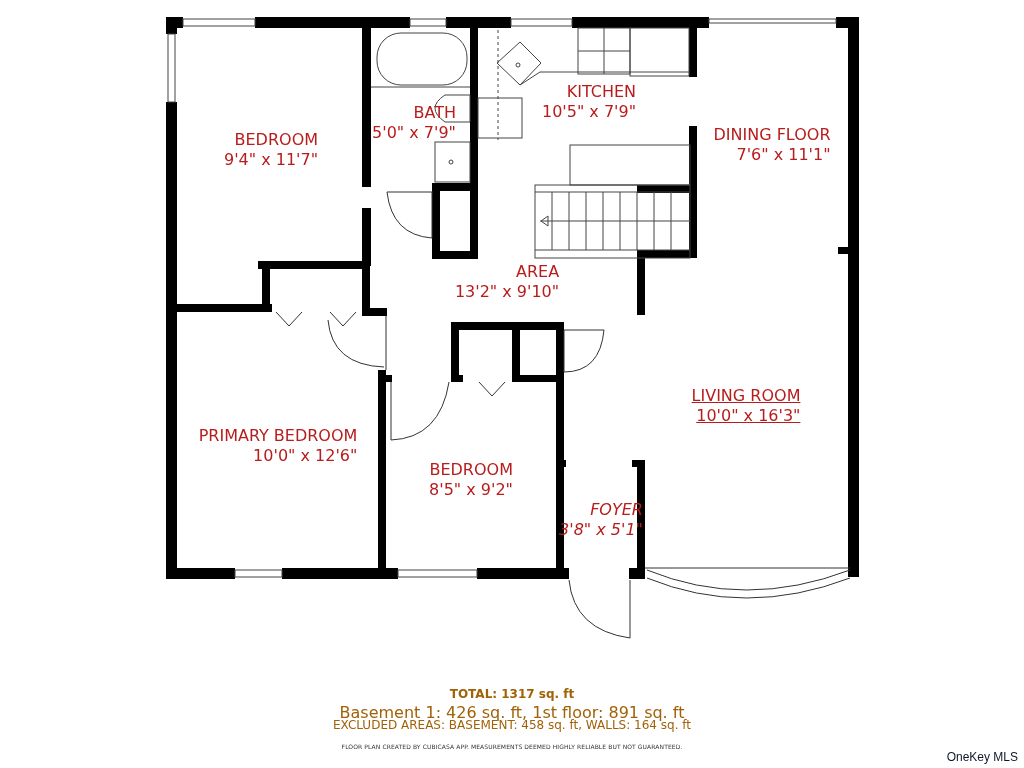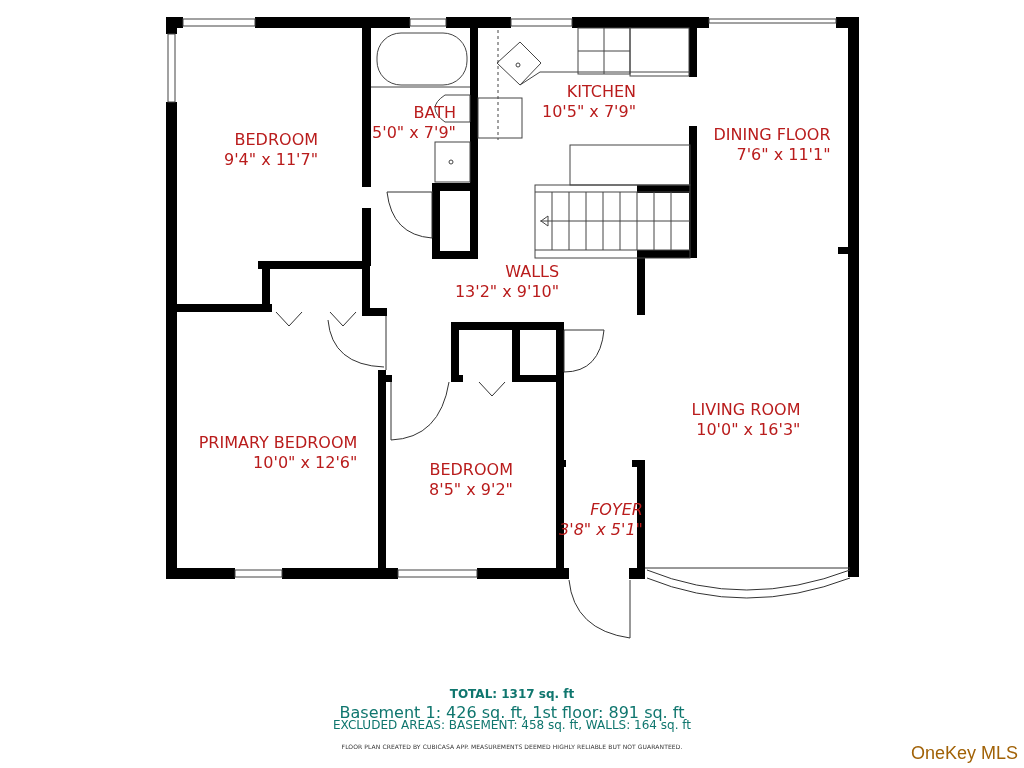--- a/index.html
+++ b/index.html
@@ -1,25 +1,25 @@
 <!DOCTYPE html>
 <html><head>
 <meta charset="utf-8">
 <style>
   html,body{margin:0;padding:0;background:#ffffff;}
   body{width:1024px;height:768px;position:relative;overflow:hidden;font-family:"DejaVu Sans","Liberation Sans",sans-serif;color:#111;}
   #plan{position:absolute;left:0;top:0;width:1024px;height:768px;}
   .room-label{position:absolute;text-align:right;font-size:16px;line-height:20px;color:#b91c1c;transform:translateX(-50%);white-space:nowrap;}
   .room-label span{display:block;}
-  .summary{position:absolute;left:0;width:1024px;text-align:center;color:#0f766e;white-space:nowrap;}
+  .summary{position:absolute;left:0;width:1024px;text-align:center;color:#a16207;white-space:nowrap;}
   .total{top:687px;font-size:12px;font-weight:bold;}
   .sub1{top:703px;font-size:16px;text-align:center;}
   .sub2{top:718px;font-size:12px;}
   .disclaimer{top:743px;font-size:6px;letter-spacing:0.1px;color:#333;}
-  .watermark{position:absolute;right:6px;bottom:4px;font-size:18px;color:#a16207;font-family:"Liberation Sans",sans-serif;}
+  .watermark{position:absolute;right:6px;bottom:4px;font-size:12px;color:#0f172a;font-family:"Liberation Sans",sans-serif;}
 </style>
 </head>
 <body>
 
 <svg id="plan" viewBox="0 0 1024 768" xmlns="http://www.w3.org/2000/svg">
 
   <g fill="#000">
 
     <rect x="166" y="17" width="17" height="11"></rect>
     <rect x="255" y="17" width="115" height="11"></rect>
@@ -157,32 +157,32 @@
 </div>
 <div class="room-label" style="left:589px;top:82px;">
   <span>KITCHEN</span>
   <span>10'5" x 7'9"</span>
 </div>
 <div class="room-label" style="left:772px;top:125px;">
   <span>DINING FLOOR</span>
   <span>7'6" x 11'1"</span>
 </div>
 <div class="room-label" style="left:507px;top:262px;">
-  <span>WALLS</span>
+  <span>AREA</span>
   <span>13'2" x 9'10"</span>
 </div>
-<div class="room-label" style="left:278px;top:426px;margin-top:7px;">
+<div class="room-label" style="left:278px;top:426px;">
   <span>PRIMARY BEDROOM</span>
   <span>10'0" x 12'6"</span>
 </div>
 <div class="room-label" style="left:471px;top:460px;">
   <span>BEDROOM</span>
   <span>8'5" x 9'2"</span>
 </div>
-<div class="room-label" style="left:746px;top:400px;">
+<div class="room-label" style="left:746px;top:386px;text-decoration:underline;">
   <span>LIVING ROOM</span>
   <span>10'0" x 16'3"</span>
 </div>
 <div class="room-label" style="left:601px;top:500px;font-style:italic;">
   <span>FOYER</span>
   <span>3'8" x 5'1"</span>
 </div>
 
 <div class="summary total">TOTAL: 1317 sq. ft</div>
 <div class="summary sub1">Basement 1: 426 sq. ft, 1st floor: 891 sq. ft</div>

